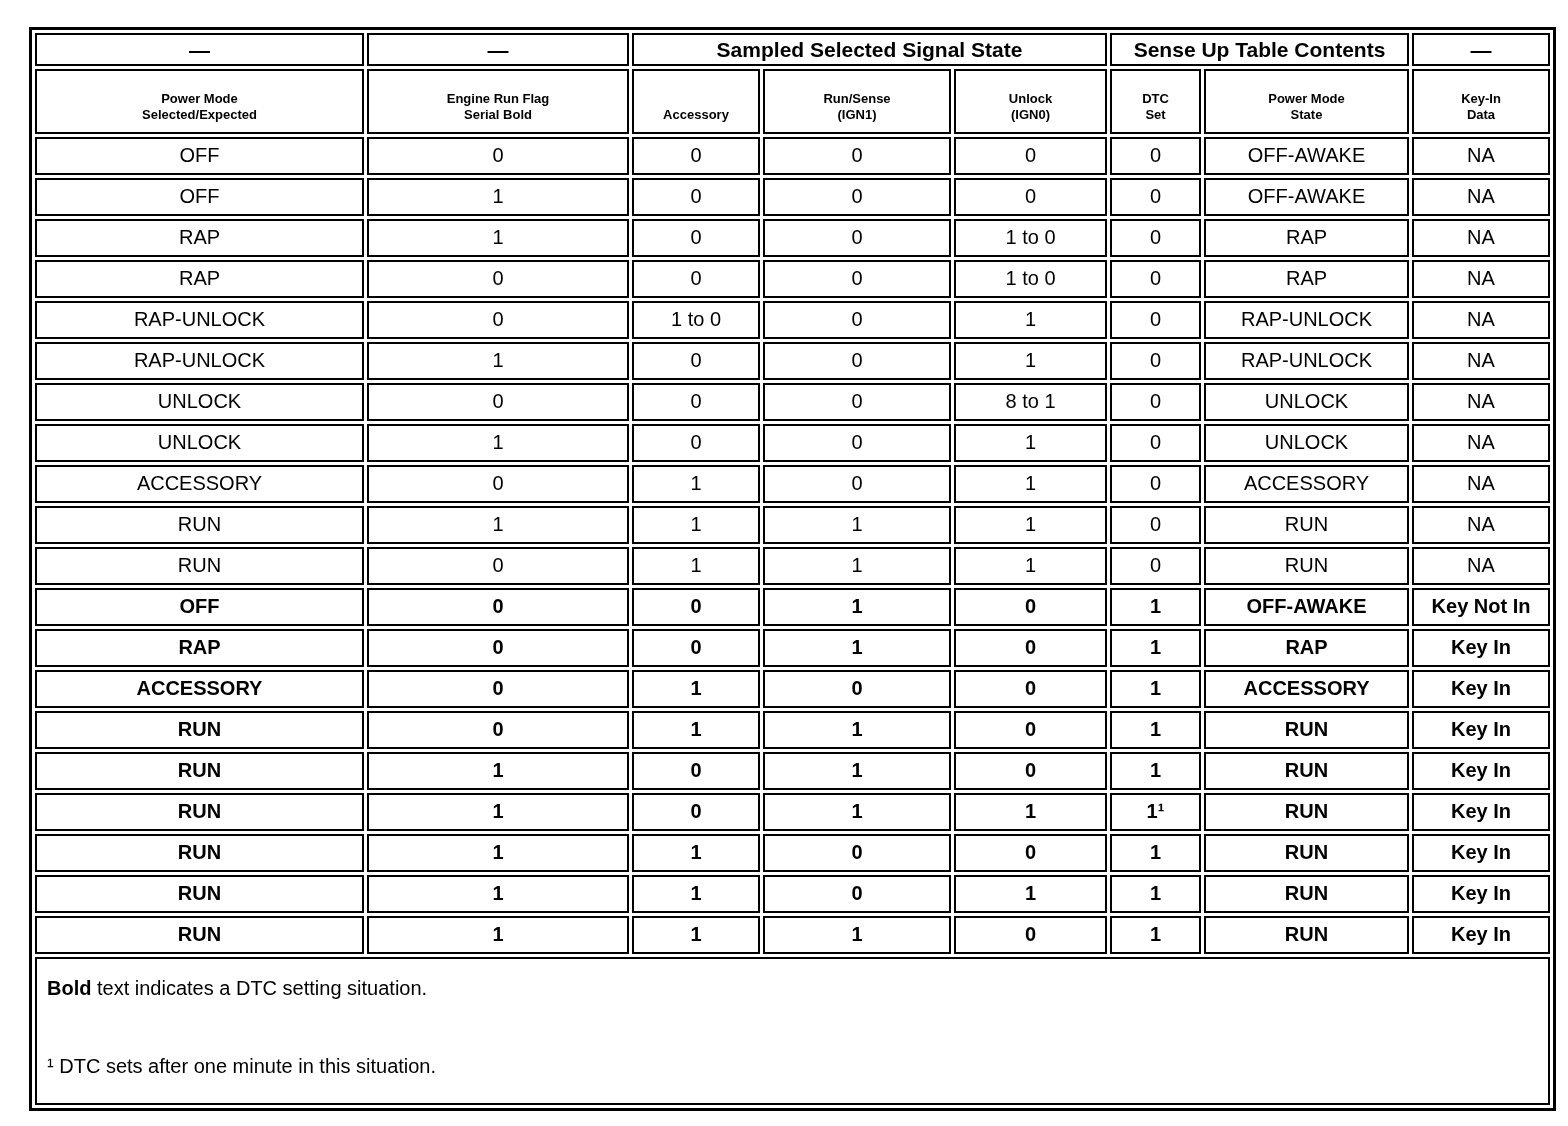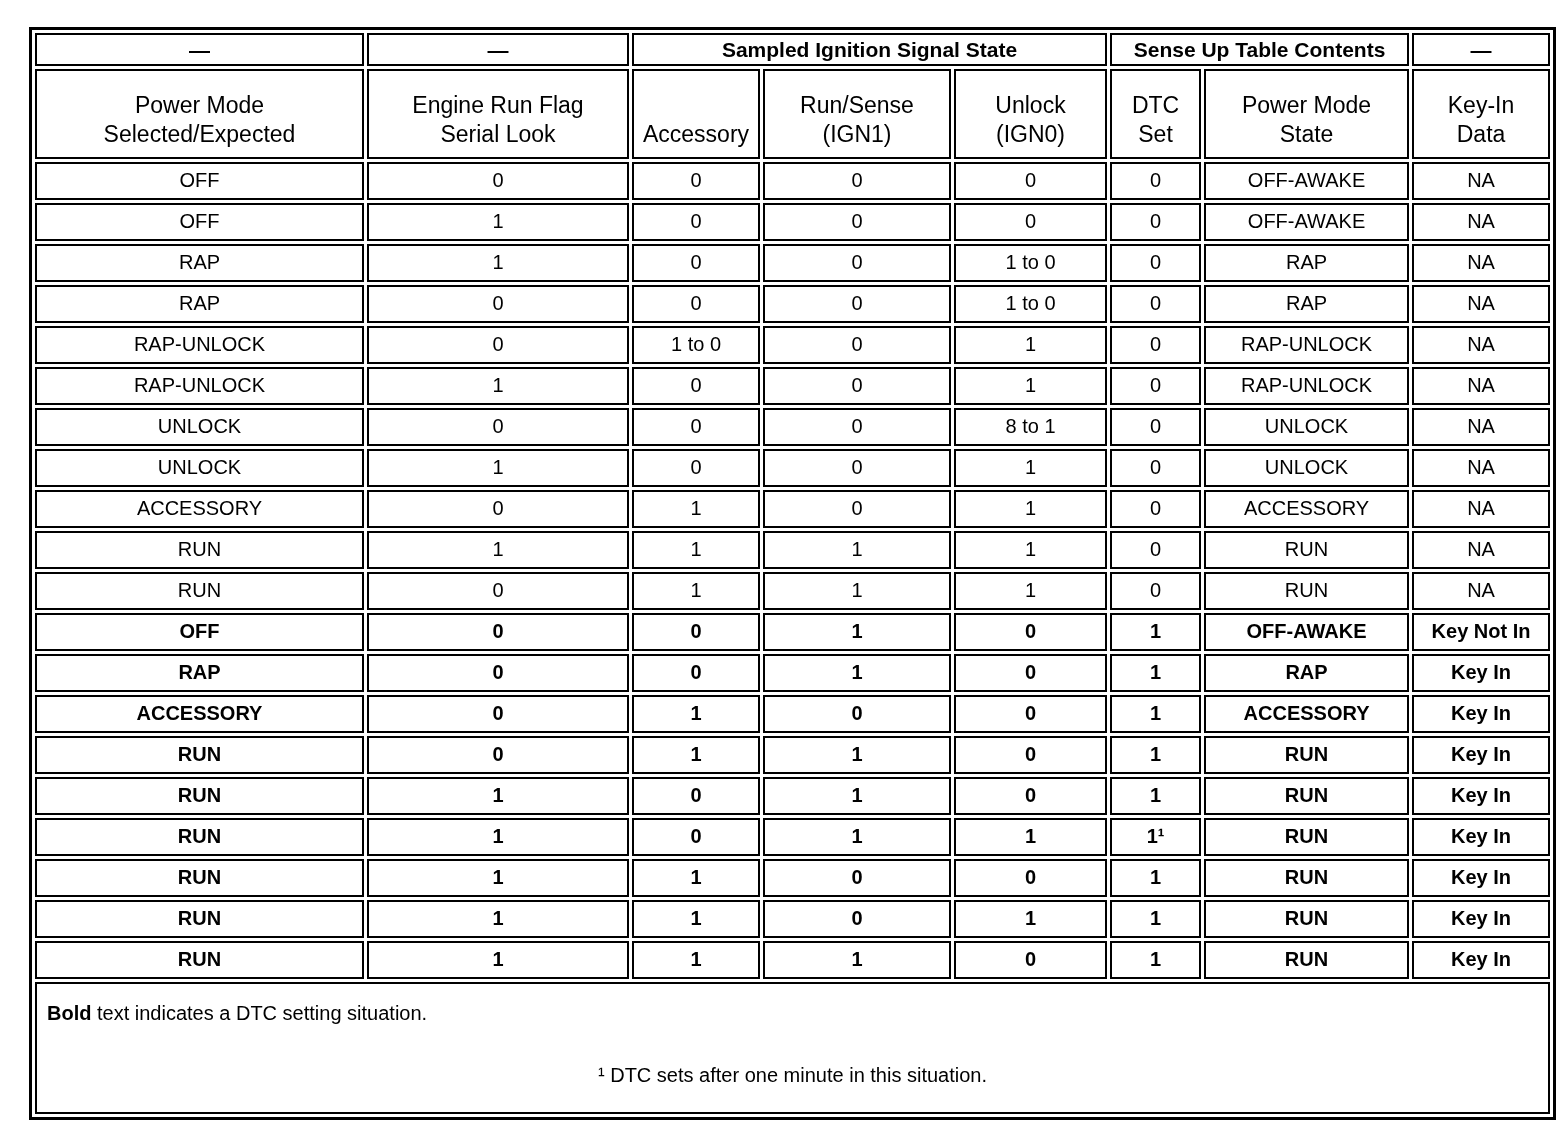--- a/index.html
+++ b/index.html
@@ -34,22 +34,22 @@
     overflow: hidden;
   }
   tr.group-row th {
     font-weight: bold;
     font-size: 21px;
     height: 33px;
     padding: 2px 4px;
     vertical-align: middle;
   }
   tr.col-row th {
-    font-weight: normal;
-    font-size: 23px;
+    font-weight: bold;
+    font-size: 13px;
     height: 64px;
     padding: 20px 2px 8px 2px;
     vertical-align: bottom;
     line-height: 1.25;
   }
   tbody td {
     height: 38px;
     padding: 2px 4px;
     vertical-align: middle;
     font-weight: normal;
@@ -64,22 +64,21 @@
     height: 102px;
     padding: 16px 10px;
     white-space: normal;
     font-size: 20px;
   }
   tfoot td.notes-cell p {
     margin: 0 0 8px 0;
     line-height: 1.3;
   }
   tfoot td.notes-cell p.footnote {
-    margin-top: 36px;
-    text-align: center;
+    margin-top: 52px;
   }
 </style>
 </head>
 <body>
 
 <div class="page-wrap">
   <table class="power-table">
     <colgroup>
         <col style="width: 329px;">
         <col style="width: 262px;">
@@ -87,29 +86,29 @@
         <col style="width: 188px;">
         <col style="width: 153px;">
         <col style="width: 91px;">
         <col style="width: 205px;">
         <col style="width: 138px;">
       </colgroup>
     <thead>
         <tr class="group-row">
           <th colspan="1">—</th>
           <th colspan="1">—</th>
-          <th colspan="3">Sampled Ignition Signal State</th>
+          <th colspan="3">Sampled Selected Signal State</th>
           <th colspan="2">Sense Up Table Contents</th>
           <th colspan="1">—</th>
         </tr>
         <tr class="col-row">
           <th>Power Mode
 Selected/Expected</th>
           <th>Engine Run Flag
-Serial Look</th>
+Serial Bold</th>
           <th>Accessory</th>
           <th>Run/Sense
 (IGN1)</th>
           <th>Unlock
 (IGN0)</th>
           <th>DTC
 Set</th>
           <th>Power Mode
 State</th>
           <th>Key-In

